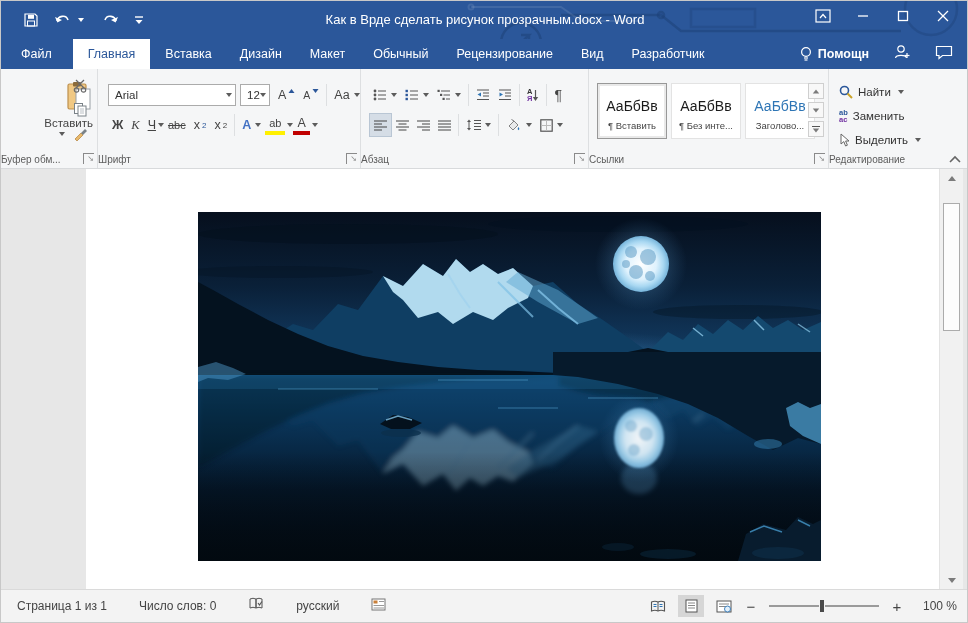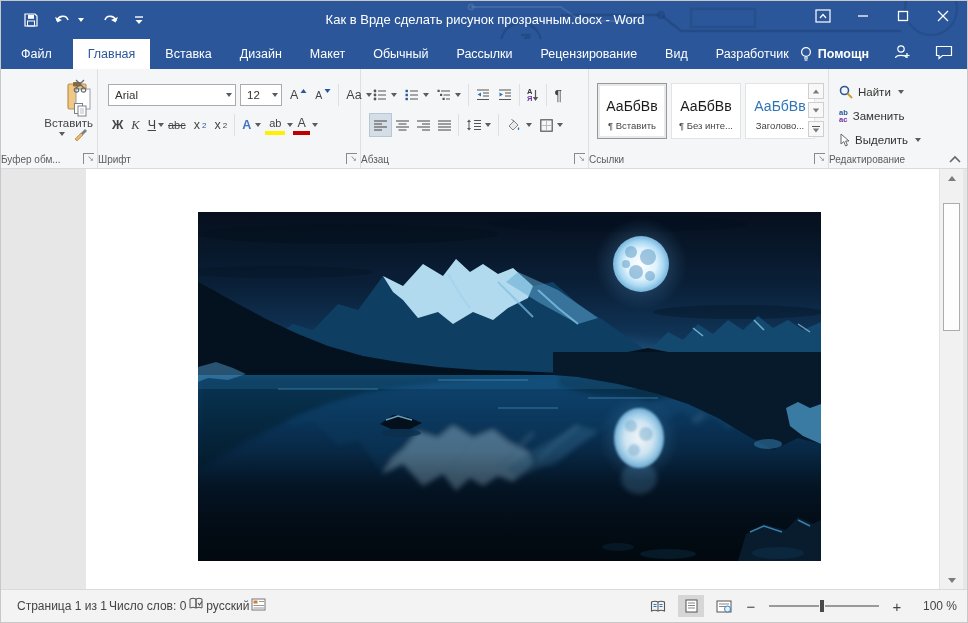--- a/index.html
+++ b/index.html
@@ -59,21 +59,21 @@
   .page { position:absolute; left:85px; top:0; width:853px; height:420px; background:#ffffff; }
   .docimg { position:absolute; left:112px; top:43px; width:623px; height:349px; cursor:default; }
   .scrollbar { position:absolute; left:938px; top:0; width:24px; height:420px; background:#F1F1F1; border-left:1px solid #E3E3E3; }
   .sb-btn { position:absolute; left:0; width:24px; height:18px; display:flex; align-items:center; justify-content:center; }
   .sb-thumb { position:absolute; left:3px; top:34px; width:17px; height:128px; background:#FDFDFD; border:1px solid #ACACAC; }
   .tri-up { width:0; height:0; border-left:4px solid transparent; border-right:4px solid transparent; border-bottom:5px solid #7B7B7B; }
   .tri-dn { width:0; height:0; border-left:4px solid transparent; border-right:4px solid transparent; border-top:5px solid #7B7B7B; }
 
   
   .statusbar { position:absolute; left:0; top:588px; width:968px; height:35px; background:#F3F3F3; border-top:1px solid #DADADA; font-size:12px; color:#444; }
-  .sb-left { position:absolute; left:16px; top:0; height:32px; display:flex; align-items:center; gap:2px; }
+  .sb-left { position:absolute; left:16px; top:0; height:32px; display:flex; align-items:center; gap:32px; }
   .sb-right { position:absolute; right:12px; top:0; height:32px; display:flex; align-items:center; gap:7px; }
   .viewbtn { width:26px; height:22px; display:flex; align-items:center; justify-content:center; cursor:default; }
   .viewbtn.sel { background:#D6D6D6; }
   .zoomtrack { position:relative; width:110px; height:2px; background:#9A9A9A; margin:0 4px; cursor:default; }
   .zoomthumb { position:absolute; left:50px; top:-6px; width:6px; height:14px; background:#4A4A4A; border:1px solid #F3F3F3; }
   .zsign { font-size:15px; color:#444; width:14px; text-align:center; cursor:default; }
   .zoomlabel { margin-left:6px; min-width:40px; text-align:right; }
 </style>
 </head>
 <body>
@@ -156,21 +156,20 @@
     </div>
   </div>
 
   <div class="tabrow">
     <span class="tab file">Файл</span>
     <span class="tab active">Главная</span>
     <span class="tab">Вставка</span>
     <span class="tab">Дизайн</span>
     <span class="tab">Макет</span>
     <span class="tab">Обычный</span>
-    <span class="tab">Рассылки</span>
     <span class="tab">Рецензирование</span>
     <span class="tab">Вид</span>
     <span class="tab">Разработчик</span>
   </div>
   <div class="tabrow-right">
     <span class="assistant">
       <svg width="12" height="16" viewBox="0 0 12 16">
           <circle cx="6" cy="6" r="4.4" fill="none" stroke="#fff" stroke-width="1.2"></circle>
           <line x1="4" y1="12" x2="8" y2="12" stroke="#fff" stroke-width="1.2"></line>
           <line x1="4.5" y1="14" x2="7.5" y2="14" stroke="#fff" stroke-width="1.2"></line>
@@ -232,21 +231,21 @@
       <div class="glabel">Буфер обм...</div>
       <div class="launcher">↘</div>
     </div>
 
     <div class="rgroup" style="left:97px;width:263px;">
       <div class="rrow" style="top:14px;left:10px;">
         <span class="combo" style="width:128px;">
             <span>Arial</span>
             <span class="caret"></span>
           </span>
-        <span class="combo" style="width:42px;margin-left:4px;">
+        <span class="combo" style="width:30px;margin-left:4px;">
             <span>12</span>
             <span class="caret"></span>
           </span>
         <span class="sbtn" style="margin-left:4px;">
             <span>A</span>
             <svg width="7" height="6" viewBox="0 0 7 6" style="margin:-8px 0 0 0">
               <path d="M0.5 5 L3.5 1 L6.5 5 Z" fill="#2B579A"></path>
             </svg>
           </span>
         <span class="sbtn">

